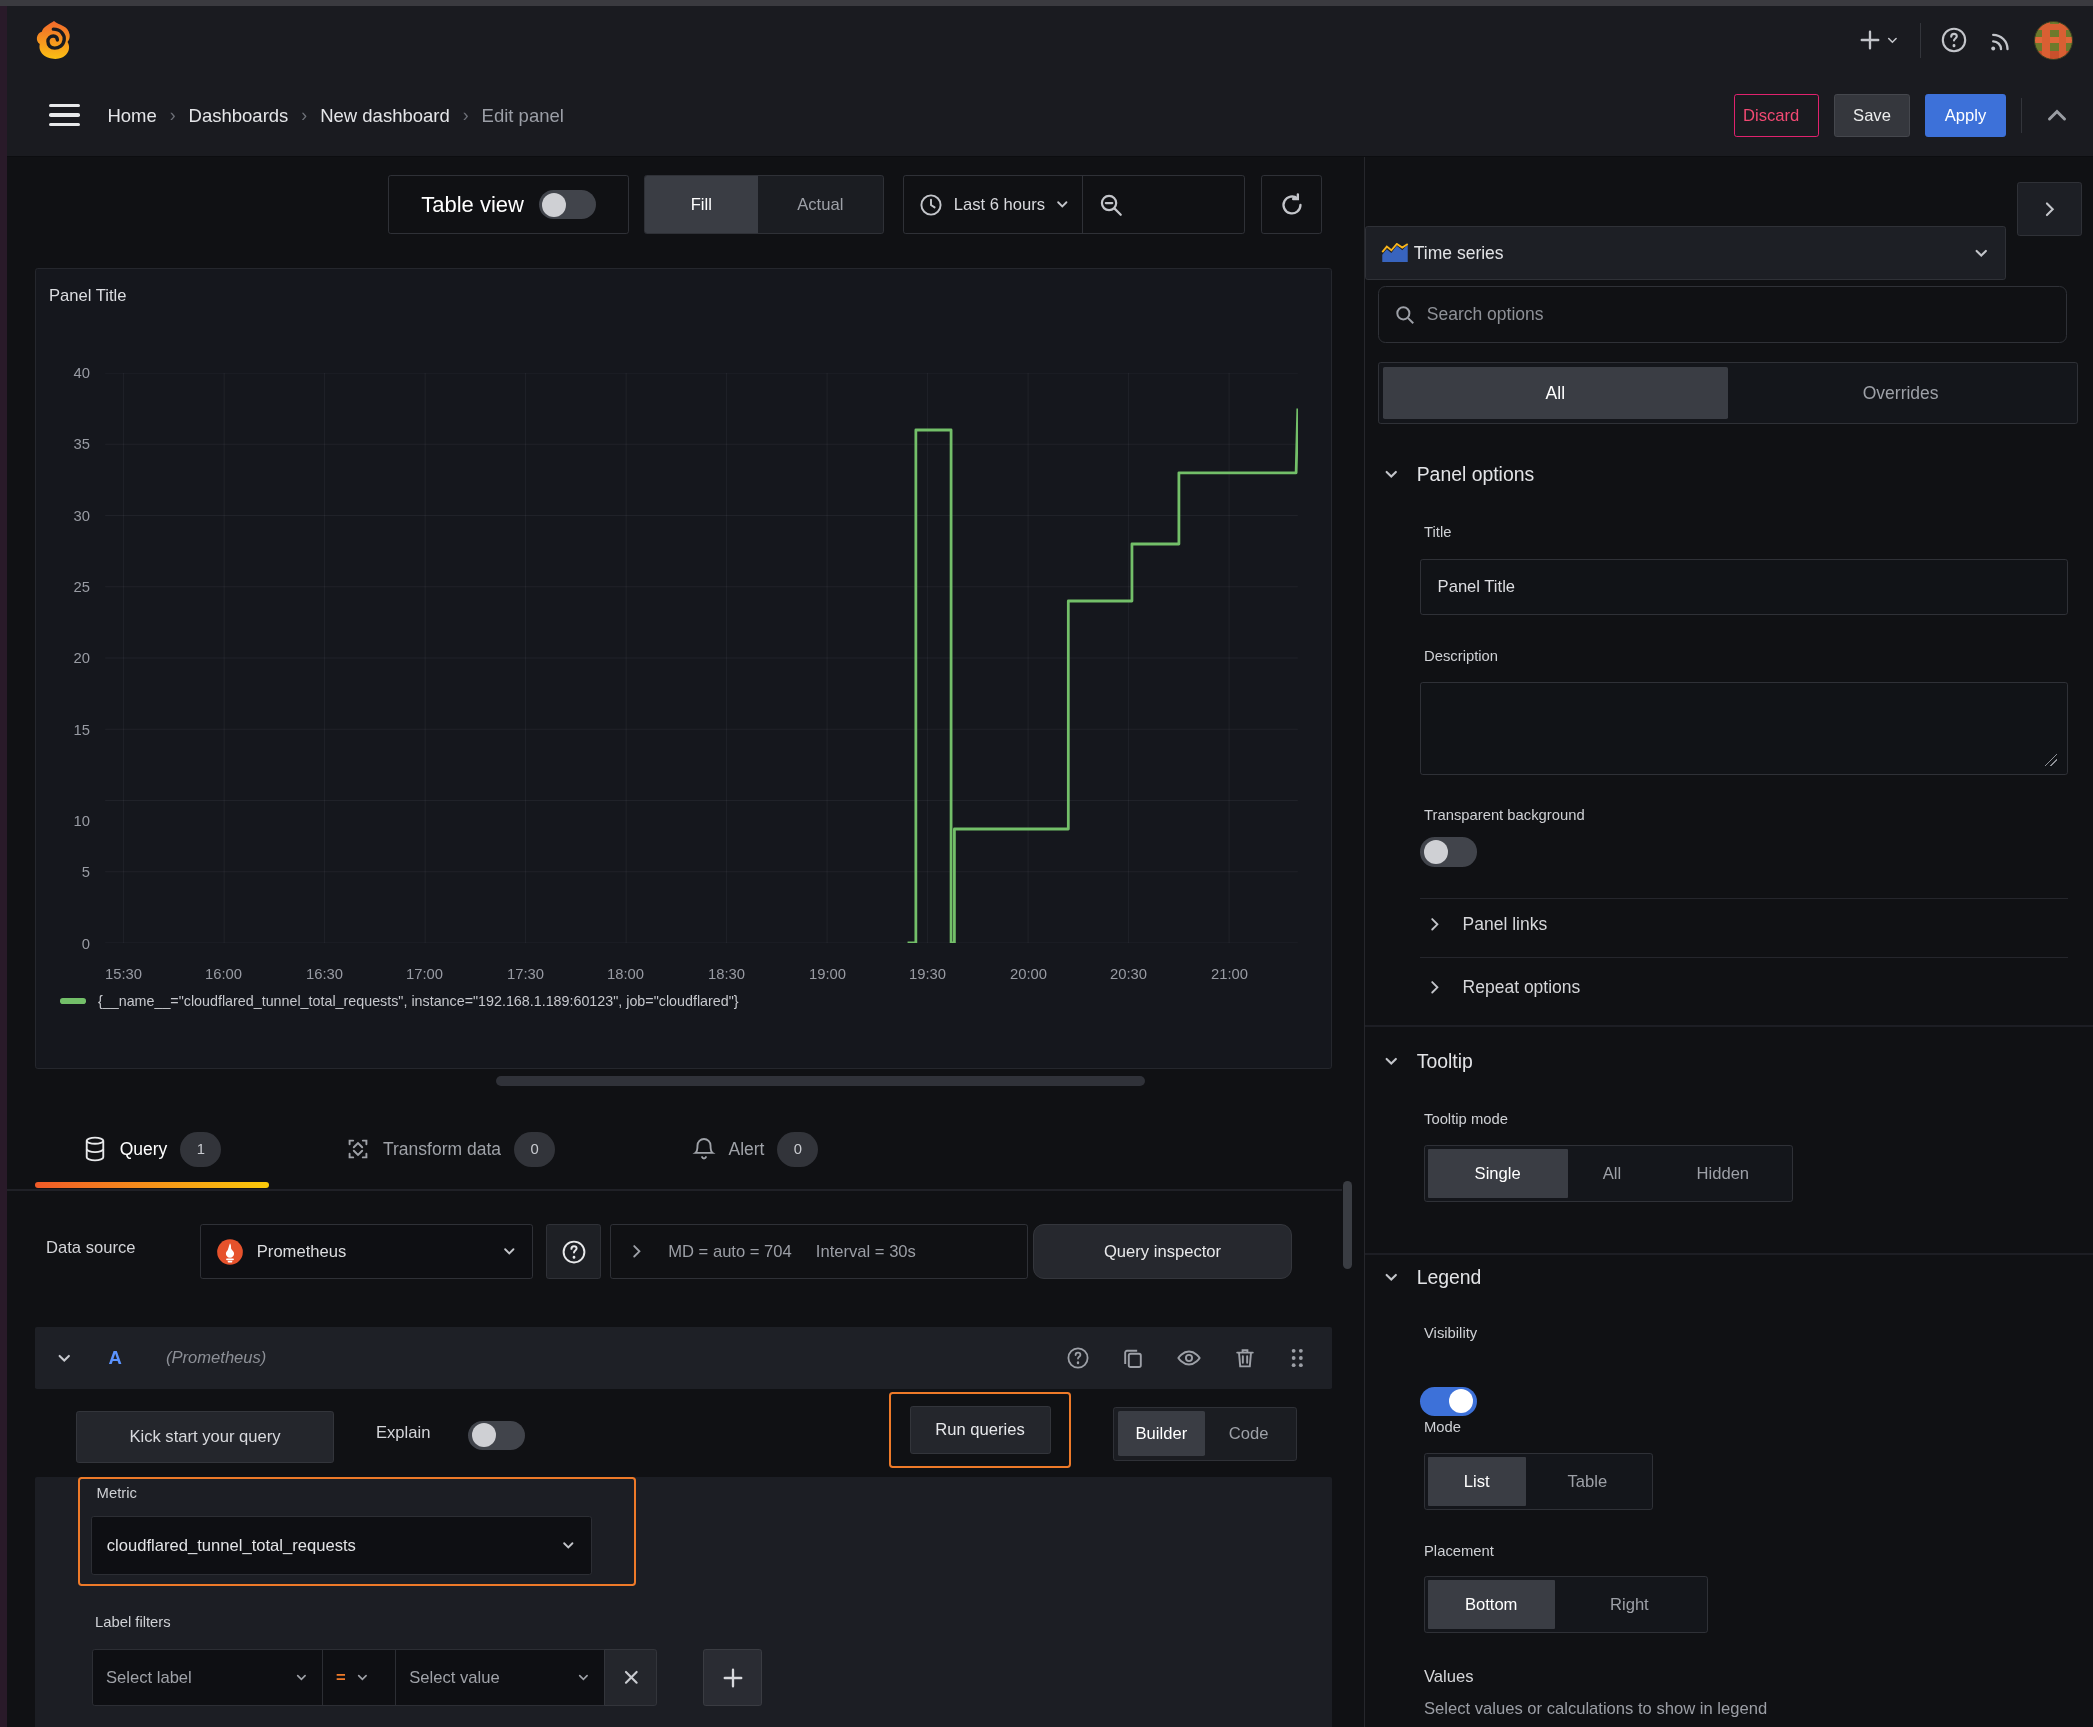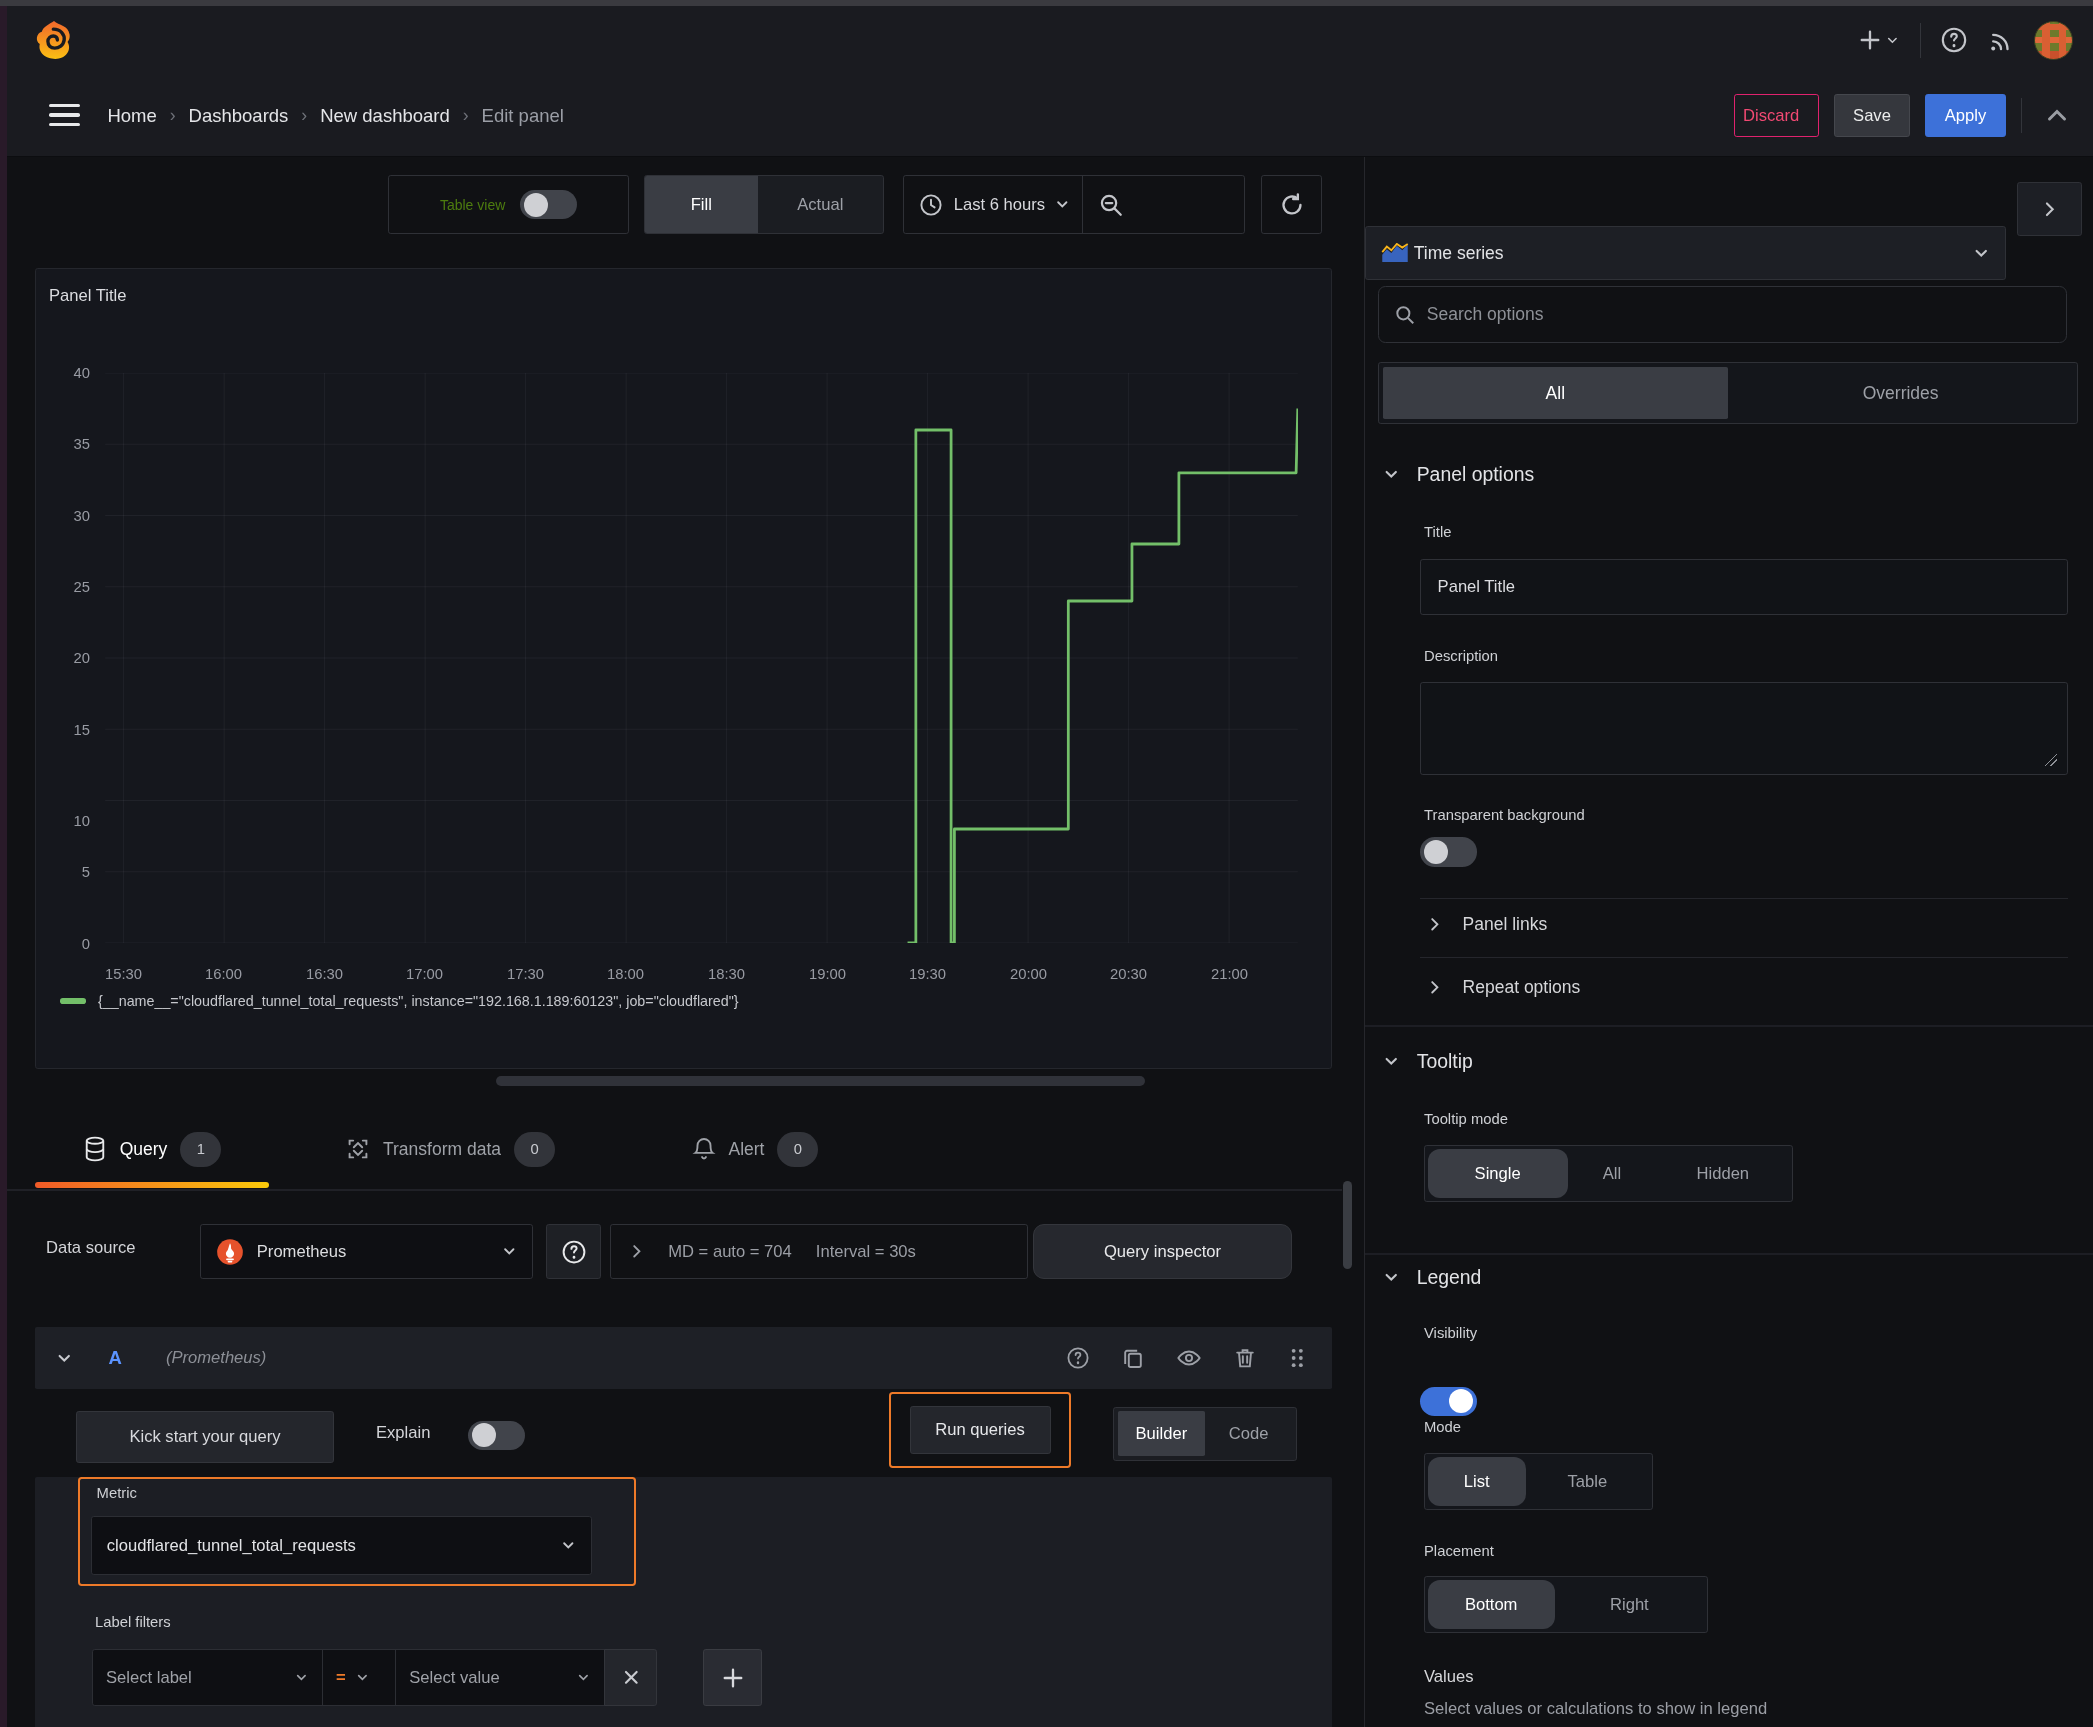--- a/index.html
+++ b/index.html
@@ -46,21 +46,21 @@
   .crumb-actions { right:24px; top:0; height:81px; display:flex; align-items:center; gap:14.8px; }
   .btn { border-radius:2.8px; font-size:16.6px; display:inline-flex; align-items:center; justify-content:center;
     height:43px; padding:0 18.5px; cursor:pointer; white-space:nowrap; }
   .btn-discard { border:0.9px solid #e0226e; color:#f24973; background:transparent;padding-left:8px; }
   .btn-save { background:#35373d; border:0.9px solid #45474d; color:#eceded; }
   .btn-apply { background:#3d71d9; border:0.9px solid #3d71d9; color:#ffffff; }
   .collapse-up { color:#9a9da3; margin-left:9.2px; cursor:pointer; }
 
   
   .tv-group { left:388px; top:175px; width:241px; height:59px; border:0.9px solid #2f3137; border-radius:2.8px;
-    display:flex; align-items:center; justify-content:center; gap:14.8px; font-size:14px; color:#4d7c0f; }
+    display:flex; align-items:center; justify-content:center; gap:14.8px; font-size:22px; color:#ffffff; }
   .toggle { width:57px; height:29.5px; border-radius:14.8px; background:#41444b; position:relative; cursor:pointer; }
   .toggle .knob { position:absolute; top:2.8px; left:3.7px; width:24px; height:24px; border-radius:50%; background:#cfd0d4; }
   .toggle.on { background:#3d71d9; }
   .toggle.on .knob { left:auto; right:3.7px; background:#ffffff; }
   .seg-group { border:0.9px solid #2f3137; border-radius:2.8px; background:#1b1d22; display:flex; padding:0; overflow:hidden; }
   .fill-group { left:644px; top:175px; width:240px; height:59px; }
   .seg { display:flex; align-items:center; justify-content:center; font-size:16.6px; color:#9da0a7; cursor:pointer; }
   .seg.active { background:#3a3d44; color:#ffffff; }
   .time-group { left:903px; top:175px; width:342px; height:59px; border:0.9px solid #2f3137; border-radius:2.8px;
     display:flex; align-items:center; cursor:pointer; }
@@ -175,21 +175,21 @@
     border-radius:2.8px; padding:0 16.6px; font:16.6px "Liberation Sans",sans-serif; color:#dcdde1; outline:none; }
   .txt-area { position:absolute; left:55px; width:648px; height:93px; background:#111317; border:0.9px solid #2f3137;
     border-radius:2.8px; padding:11px 16.6px; font:16.6px "Liberation Sans",sans-serif; color:#dcdde1; outline:none; resize:none; }
   .ta-corner { position:absolute; left:679px; width:13px; height:13px;
     background:linear-gradient(135deg, transparent 0 50%, #8e9197 50% 56%, transparent 56% 72%, #8e9197 72% 78%, transparent 78%); }
   .sb-divider { position:absolute; left:55px; width:648px; height:0.9px; background:#25262c; }
   .sb-section-divider { position:absolute; left:0px; width:729px; height:1.8px; background:#1d1e24; }
   .collapsed-row { position:absolute; left:61px; display:flex; align-items:center; gap:20px; cursor:pointer; }
   .collapsed-row .t { font-size:17.5px; color:#d6d7da; }
   .sb-seg-group { position:absolute; border:0.9px solid #2f3137; border-radius:2.8px; background:#14161b; display:flex; padding:2.8px; }
-  .sb-seg-group .seg { font-size:16.6px; border-radius:12px; }
+  .sb-seg-group .seg { font-size:16.6px; border-radius:1px; }
   .values-help { position:absolute; font-size:16.6px; color:#9b9ea5; }
 
   .chev-ic { color:#c3c5ca; display:flex; }
   .muted-ic { color:#9da0a7; display:flex; }
 </style>
 </head>
 <body>
 
 <div id="app">
 

